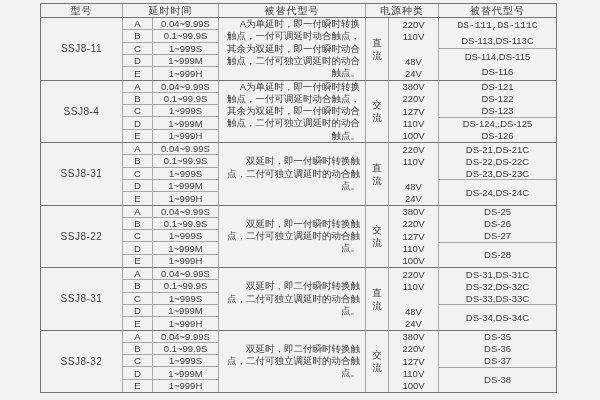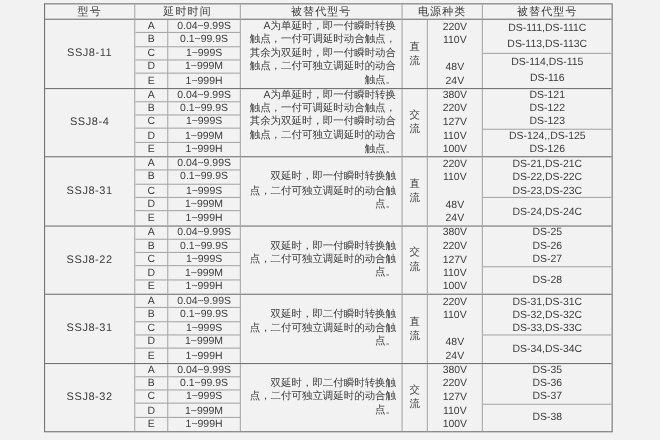--- a/index.html
+++ b/index.html
@@ -109,21 +109,21 @@
             <div class="acdc-inner">直流</div>
           </div>
           <div class="cell volts">
             <div class="vline">220V</div>
             <div class="vline">110V</div>
             <div class="vline"></div>
             <div class="vline">48V</div>
             <div class="vline">24V</div>
           </div>
           <div class="cell repl">
-            <div class="rentry" style="flex: 1 1 0%;">DS-111,DS-111C</div>
+            <div class="rentry" style="flex: 1 1 0%; font-family: Liberation Mono, monospace;">DS-111,DS-111C</div>
             <div class="rentry sep" style="flex: 1 1 0%;">DS-113,DS-113C</div>
             <div class="rentry" style="flex: 1 1 0%;">DS-114,DS-115</div>
             <div class="rentry" style="flex: 1 1 0%;">DS-116</div>
           </div>
         </div>
         <div class="block">
           <div class="cell model">SSJ8-4</div>
           <div class="cell letter r0">A</div>
           <div class="cell trange r0">0.04~9.99S</div>
           <div class="cell letter r1">B</div>

